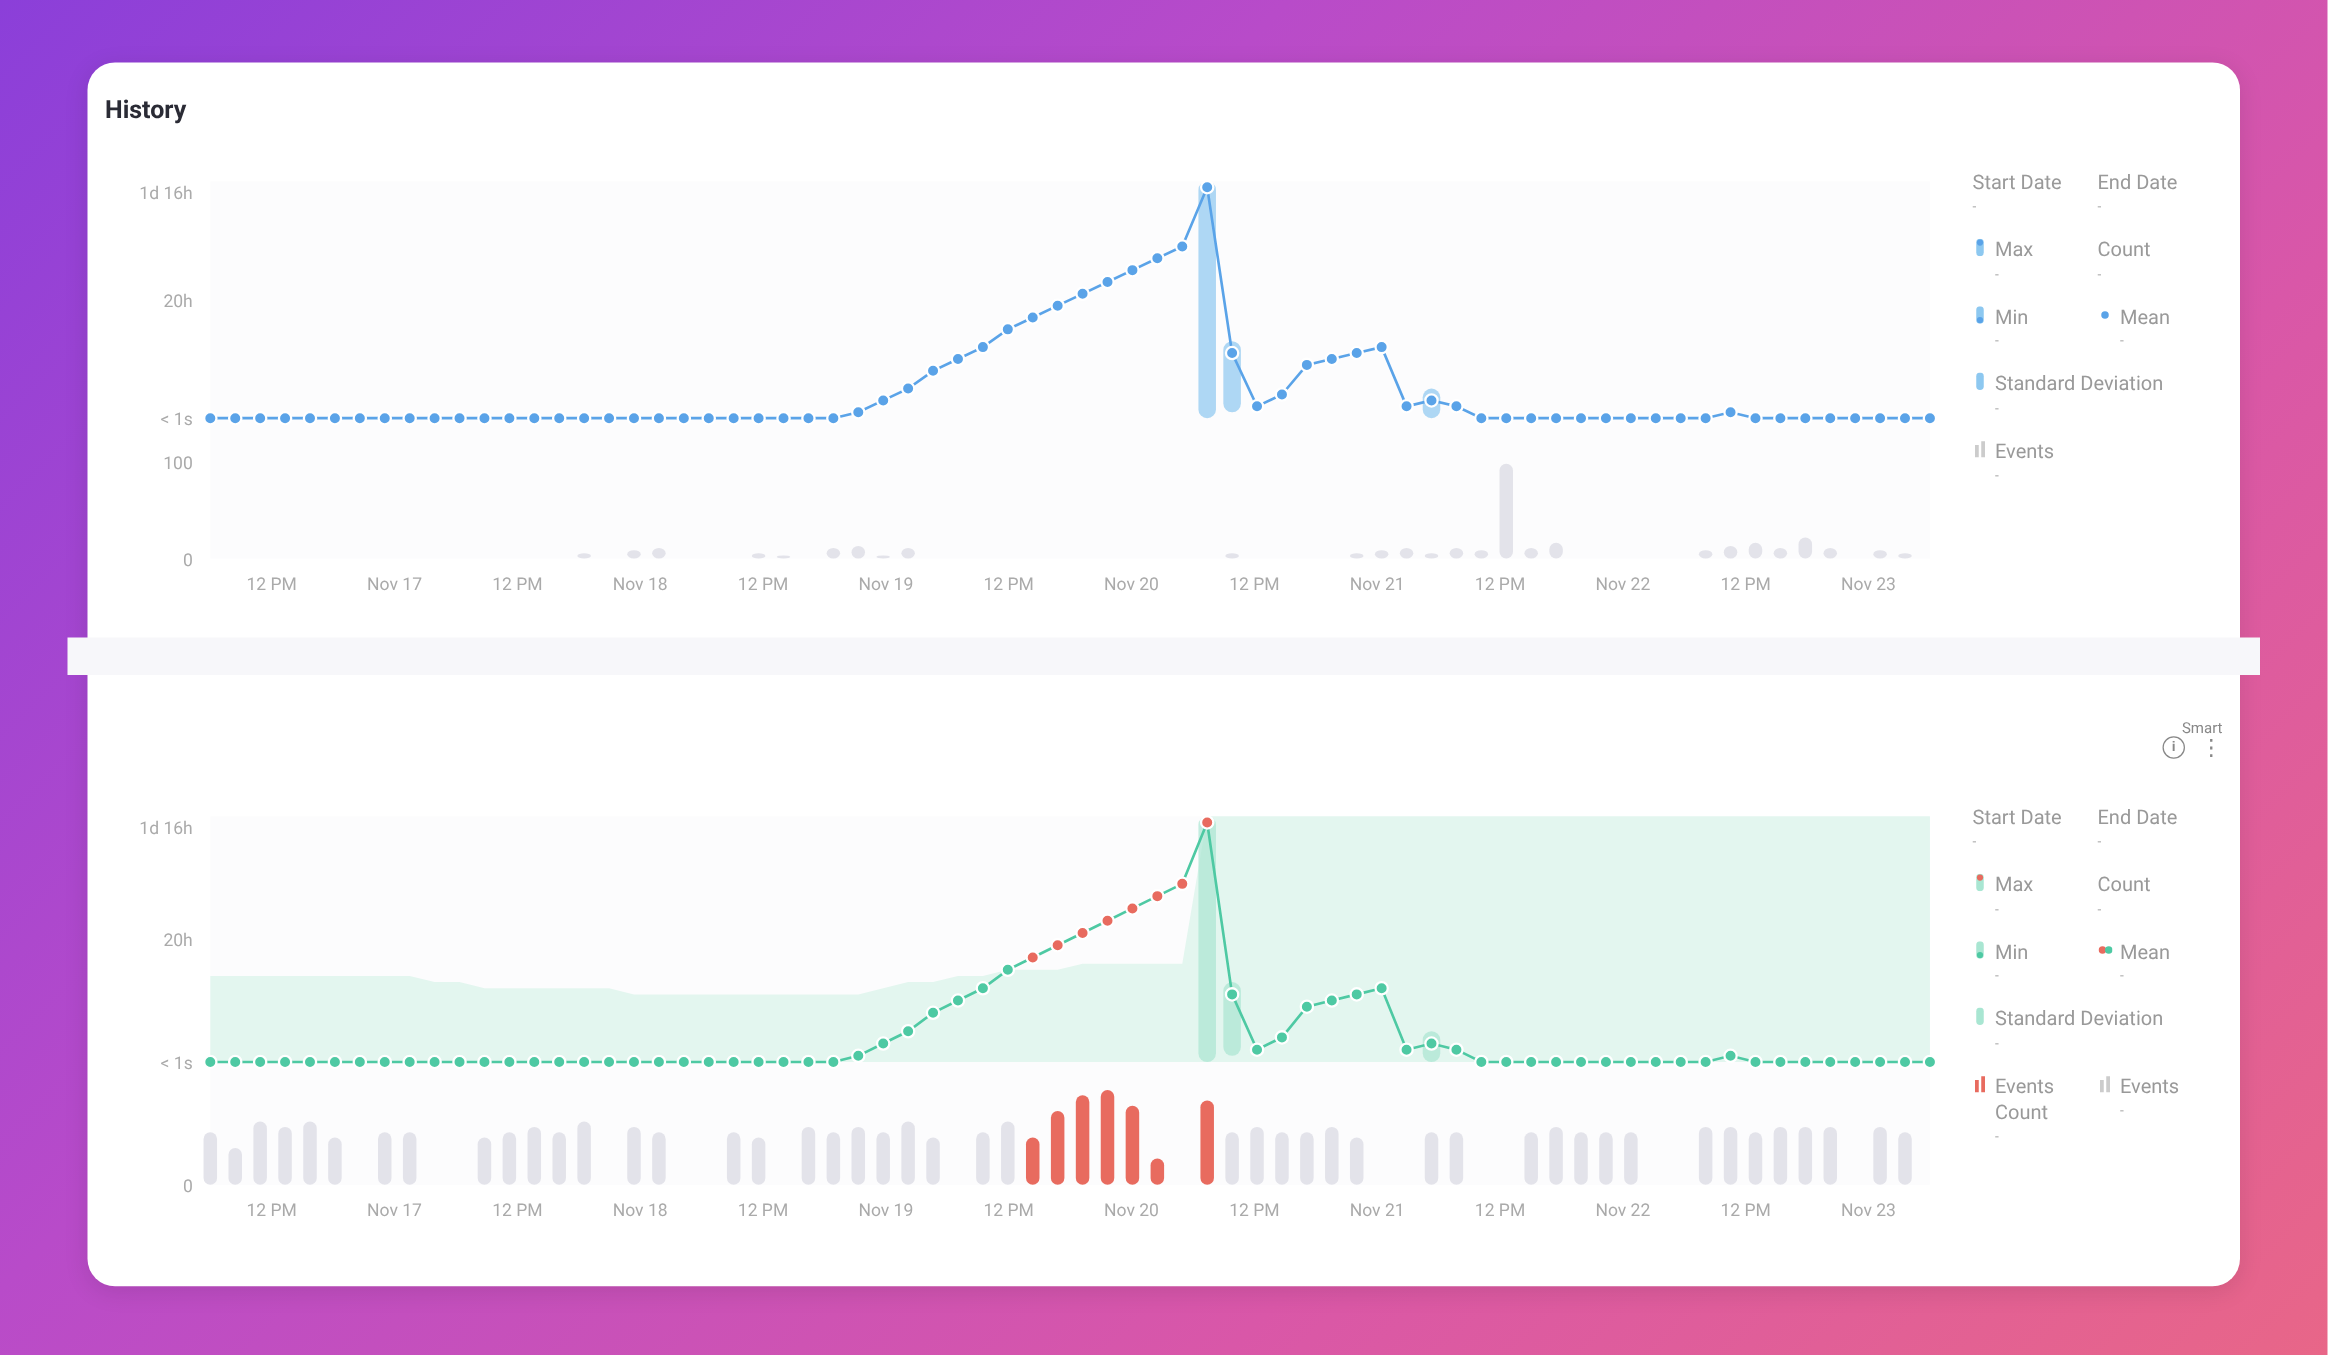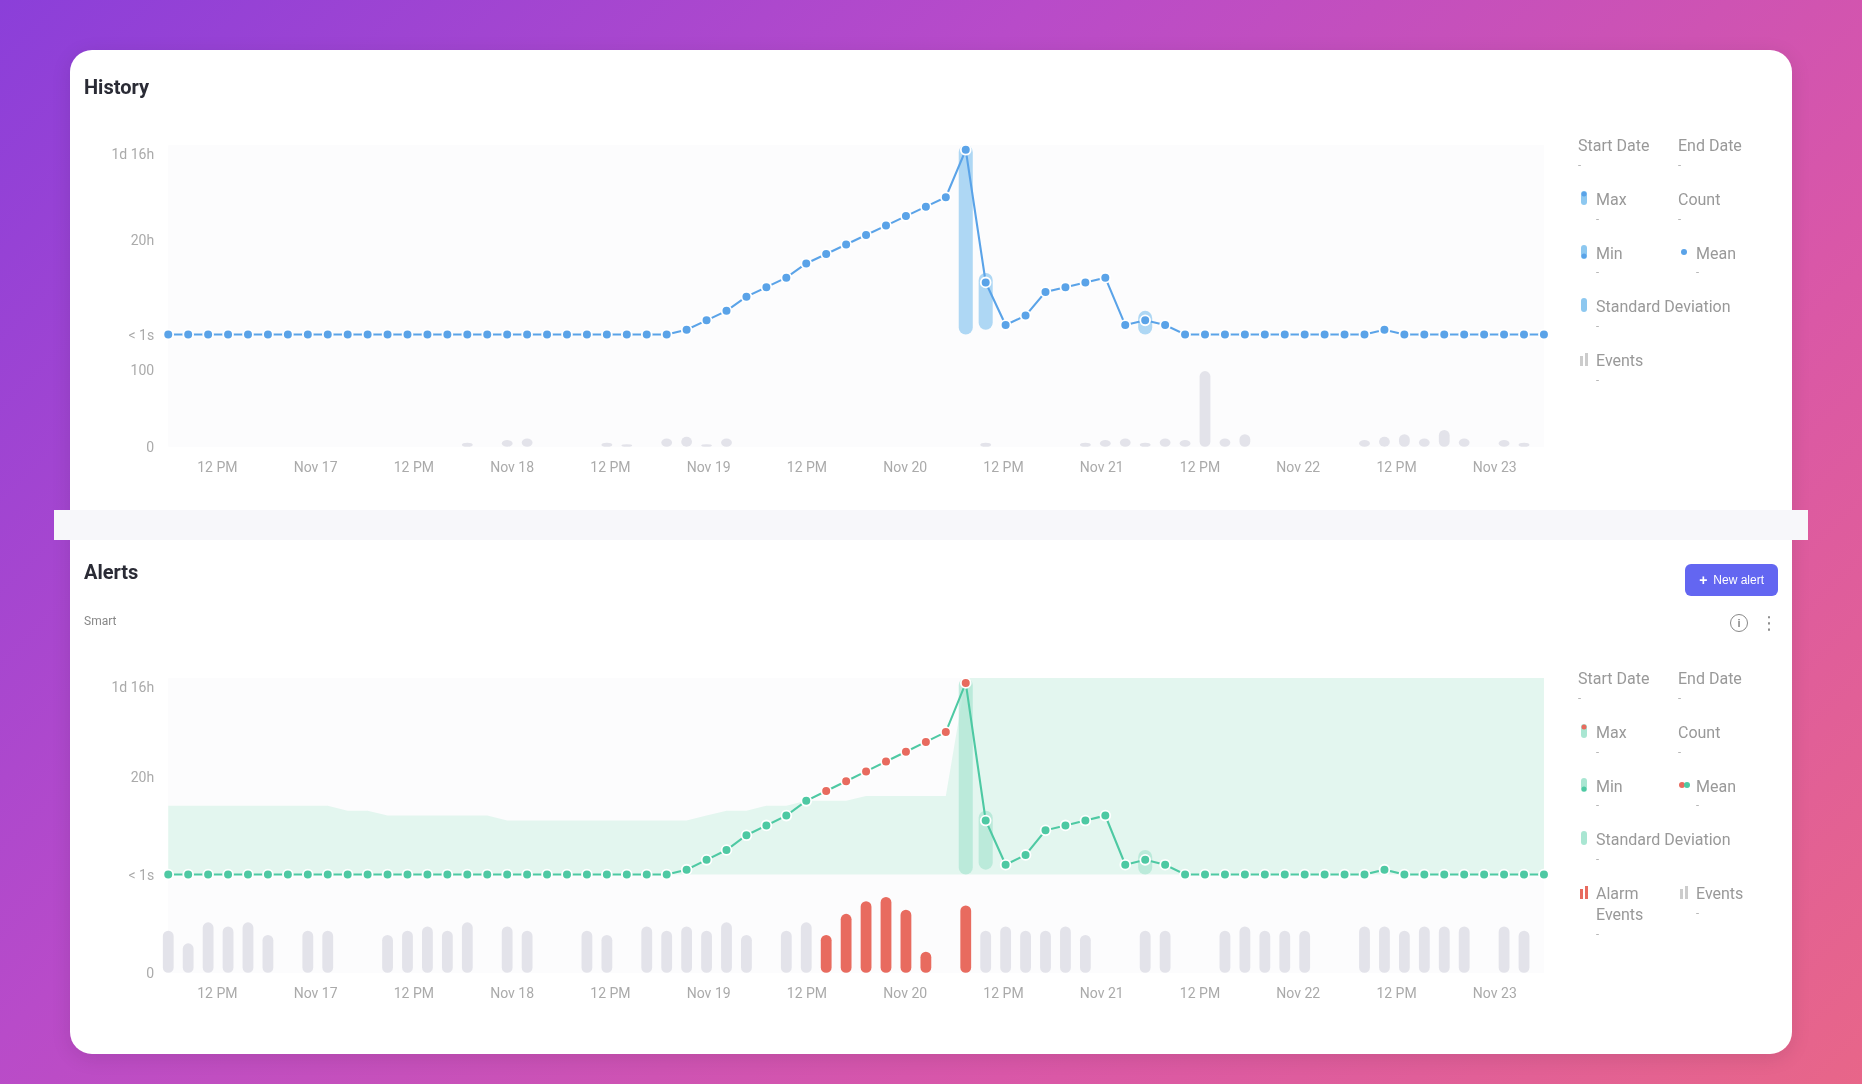--- a/index.html
+++ b/index.html
@@ -83,22 +83,23 @@
   gap: 6px;
   cursor: pointer;
 }
 .plus-icon {
   font-size: 14px;
   font-weight: bold;
 }
 .subheader {
   display: flex;
   justify-content: space-between;
-  align-items: flex-start;
+  align-items: flex-end;
   margin: 15px 0 10px;
+  flex-direction: column;
 }
 .subheader-label {
   font-size: 12px;
   color: #888;
 }
 .subheader-actions {
   display: flex;
   gap: 12px;
   align-items: center;
 }
@@ -342,27 +343,20 @@
               </div>
           </div>
         </div>
       </div>
     </div>
   </div>
 
   <div class="divider-band"></div>
 
   <div style="padding-top:20px">
-    <div class="alerts-header">
-      <h2 class="section-title">Alerts</h2>
-      <button class="new-alert-btn">
-        <span class="plus-icon">+</span>
-        <span>New alert</span>
-      </button>
-    </div>
     <div class="subheader">
       <span class="subheader-label">Smart</span>
       <div class="subheader-actions">
         <button class="info-btn">
           <span class="info-circle">i</span>
         </button>
         <button class="menu-btn">
           <span class="dots">⋮</span>
         </button>
       </div>
@@ -585,21 +579,21 @@
               </div>
           </div>
         </div>
         <div class="stat-row">
           <div class="stat-cell">
             <svg class="stat-icon">
                 <rect x="2" y="4" width="3" height="10" fill="#e86b5f"></rect>
                 <rect x="7" y="1" width="3" height="13" fill="#e86b5f"></rect>
               </svg>
             <div>
-                <div class="stat-label">Alarm Events</div>
+                <div class="stat-label">Events Count</div>
                 <div class="stat-value">-</div>
               </div>
           </div>
           <div class="stat-cell">
             <svg class="stat-icon">
                 <rect x="2" y="4" width="3" height="10" fill="#ccc"></rect>
                 <rect x="7" y="1" width="3" height="13" fill="#ccc"></rect>
               </svg>
             <div>
                 <div class="stat-label">Events</div>

